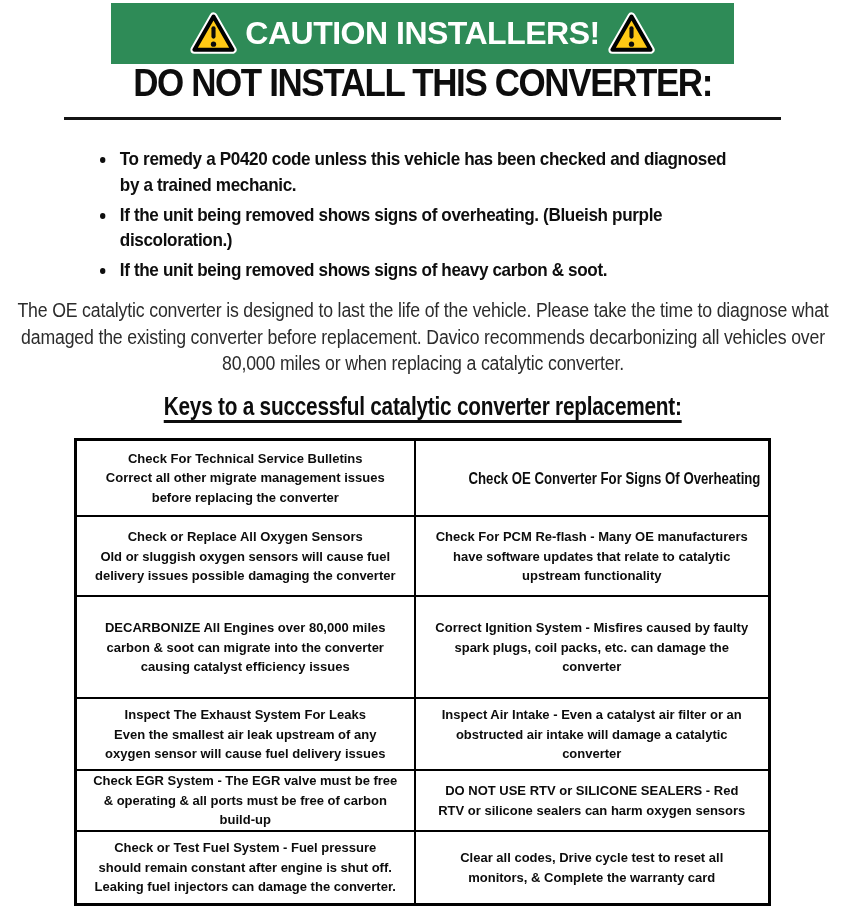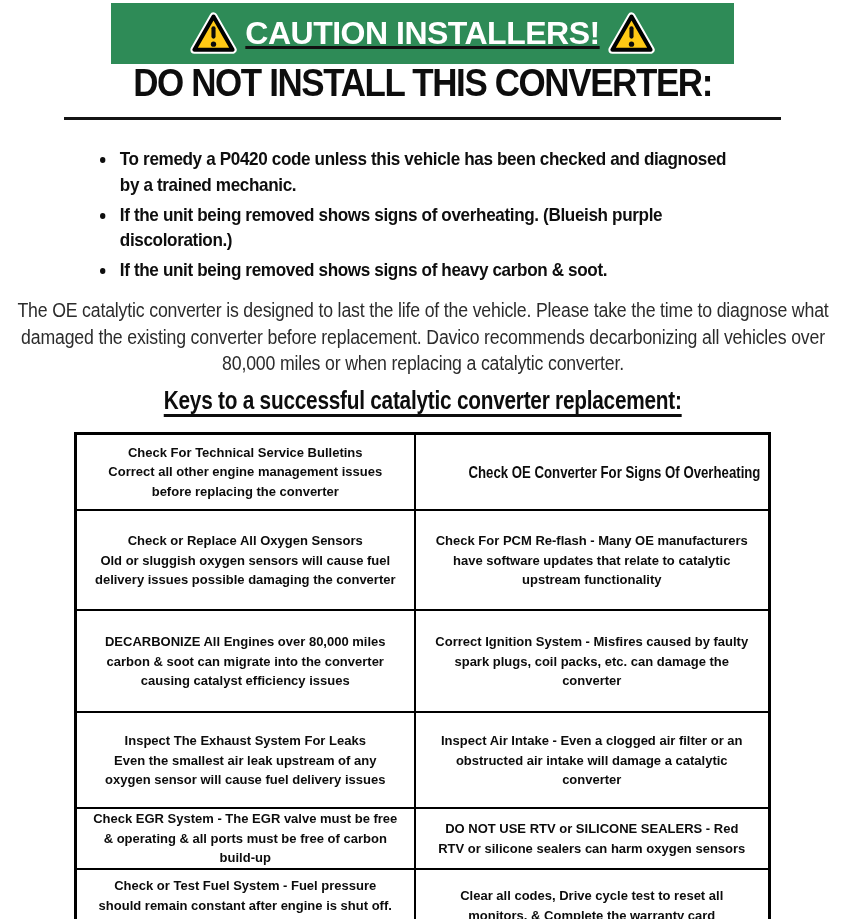--- a/index.html
+++ b/index.html
@@ -16,21 +16,20 @@
   
   .banner {
     width: 623px;
     height: 61px;
     margin: 3px auto 0;
     background: #2e8b57;
     display: flex;
     align-items: center;
     justify-content: center;
     gap: 8px;
-    text-decoration: underline;
   }
   .banner-title {
     color: #ffffff;
     font-size: 32px;
     font-weight: 800;
     letter-spacing: -0.5px;
     white-space: nowrap;
   }
   .warn-svg { display: block; }
 
@@ -84,21 +83,21 @@
     font-weight: 400;
     line-height: 1.33;
     color: #2c2c2c;
     letter-spacing: -0.2px;
     transform: scaleX(0.885);
     transform-origin: center;
   }
 
   
   .keys-heading {
-    margin: 10px 0 0;
+    margin: 16px 0 0;
     text-align: center;
     font-size: 26px;
     font-weight: 800;
     color: #0d0d0d;
     line-height: 1;
   }
   .keys-heading span {
     display: inline-block;
     transform: scaleX(0.8);
     transform-origin: center;
@@ -123,23 +122,23 @@
     border: 2px solid #000000;
     text-align: center;
     vertical-align: middle;
     font-size: 13px;
     font-weight: 700;
     line-height: 1.5;
     padding: 0 16px;
     color: #0c0c0c;
   }
   .keys-table tr:nth-child(1) { height: 77px; }
-  .keys-table tr:nth-child(2) { height: 100px; }
+  .keys-table tr:nth-child(2) { height: 80px; }
   .keys-table tr:nth-child(3) { height: 102px; }
-  .keys-table tr:nth-child(4) { height: 96px; }
+  .keys-table tr:nth-child(4) { height: 72px; }
   .keys-table tr:nth-child(5) { height: 58px; }
   .keys-table tr:nth-child(6) { height: 74px; }
   .condense-lg {
     display: inline-block;
     font-size: 16.5px;
     transform: scaleX(0.8);
     transform-origin: center;
     white-space: nowrap;
   }
 </style>
@@ -186,21 +185,21 @@
 
 <table class="keys-table">
   <colgroup>
       <col class="col-left">
       <col class="col-right">
     </colgroup>
   <tbody>
     <tr>
       <td>
         <div>Check For Technical Service Bulletins</div>
-        <div>Correct all other engine management issues before replacing the converter</div>
+        <div>Correct all other migrate management issues before replacing the converter</div>
       </td>
       <td>
         <span class="condense-lg">Check OE Converter For Signs Of Overheating</span>
       </td>
     </tr>
     <tr>
       <td>
         <div>Check or Replace All Oxygen Sensors</div>
         <div>Old or sluggish oxygen sensors will cause fuel delivery issues possible damaging the converter</div>
       </td>
@@ -215,21 +214,21 @@
       <td>
         <div>Correct Ignition System - Misfires caused by faulty spark plugs, coil packs, etc. can damage the converter</div>
       </td>
     </tr>
     <tr>
       <td>
         <div>Inspect The Exhaust System For Leaks</div>
         <div>Even the smallest air leak upstream of any oxygen sensor will cause fuel delivery issues</div>
       </td>
       <td>
-        <div>Inspect Air Intake - Even a clogged air filter or an obstructed air intake will damage a catalytic converter</div>
+        <div>Inspect Air Intake - Even a catalyst air filter or an obstructed air intake will damage a catalytic converter</div>
       </td>
     </tr>
     <tr>
       <td>
         <div>Check EGR System - The EGR valve must be free &amp; operating &amp; all ports must be free of carbon build-up</div>
       </td>
       <td>
         <div>DO NOT USE RTV or SILICONE SEALERS - Red RTV or silicone sealers can harm oxygen sensors</div>
       </td>
     </tr>

